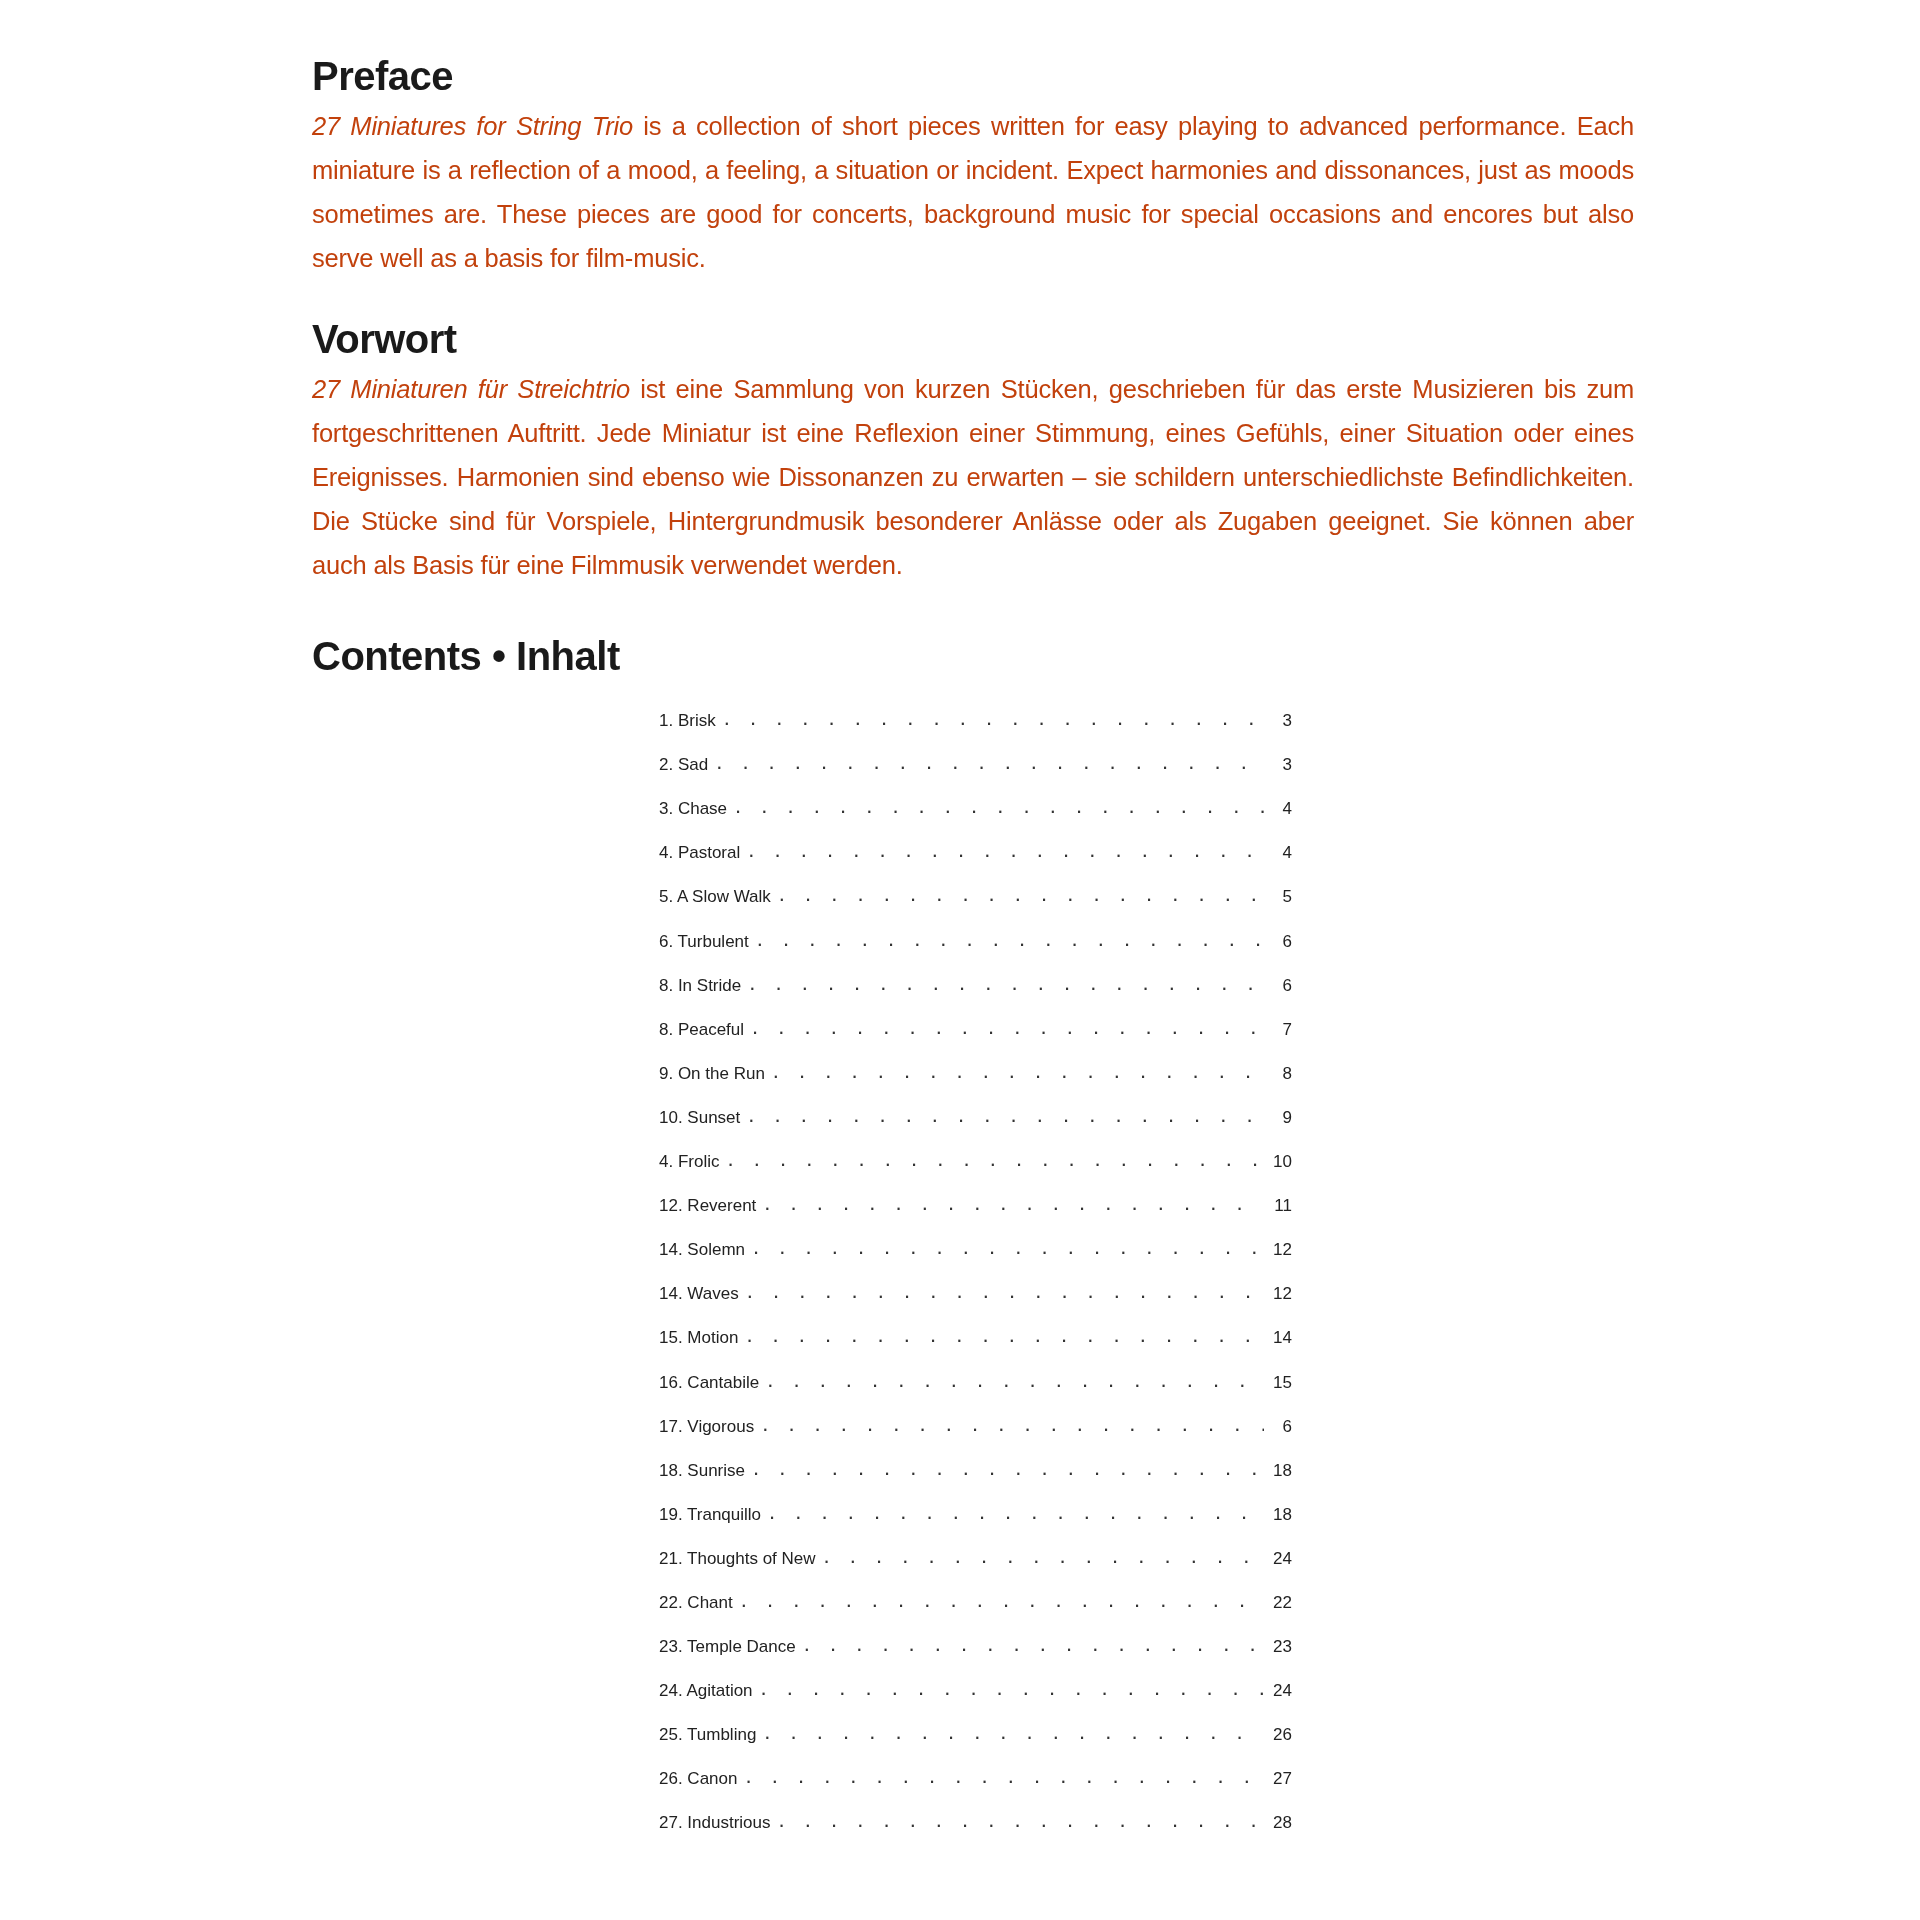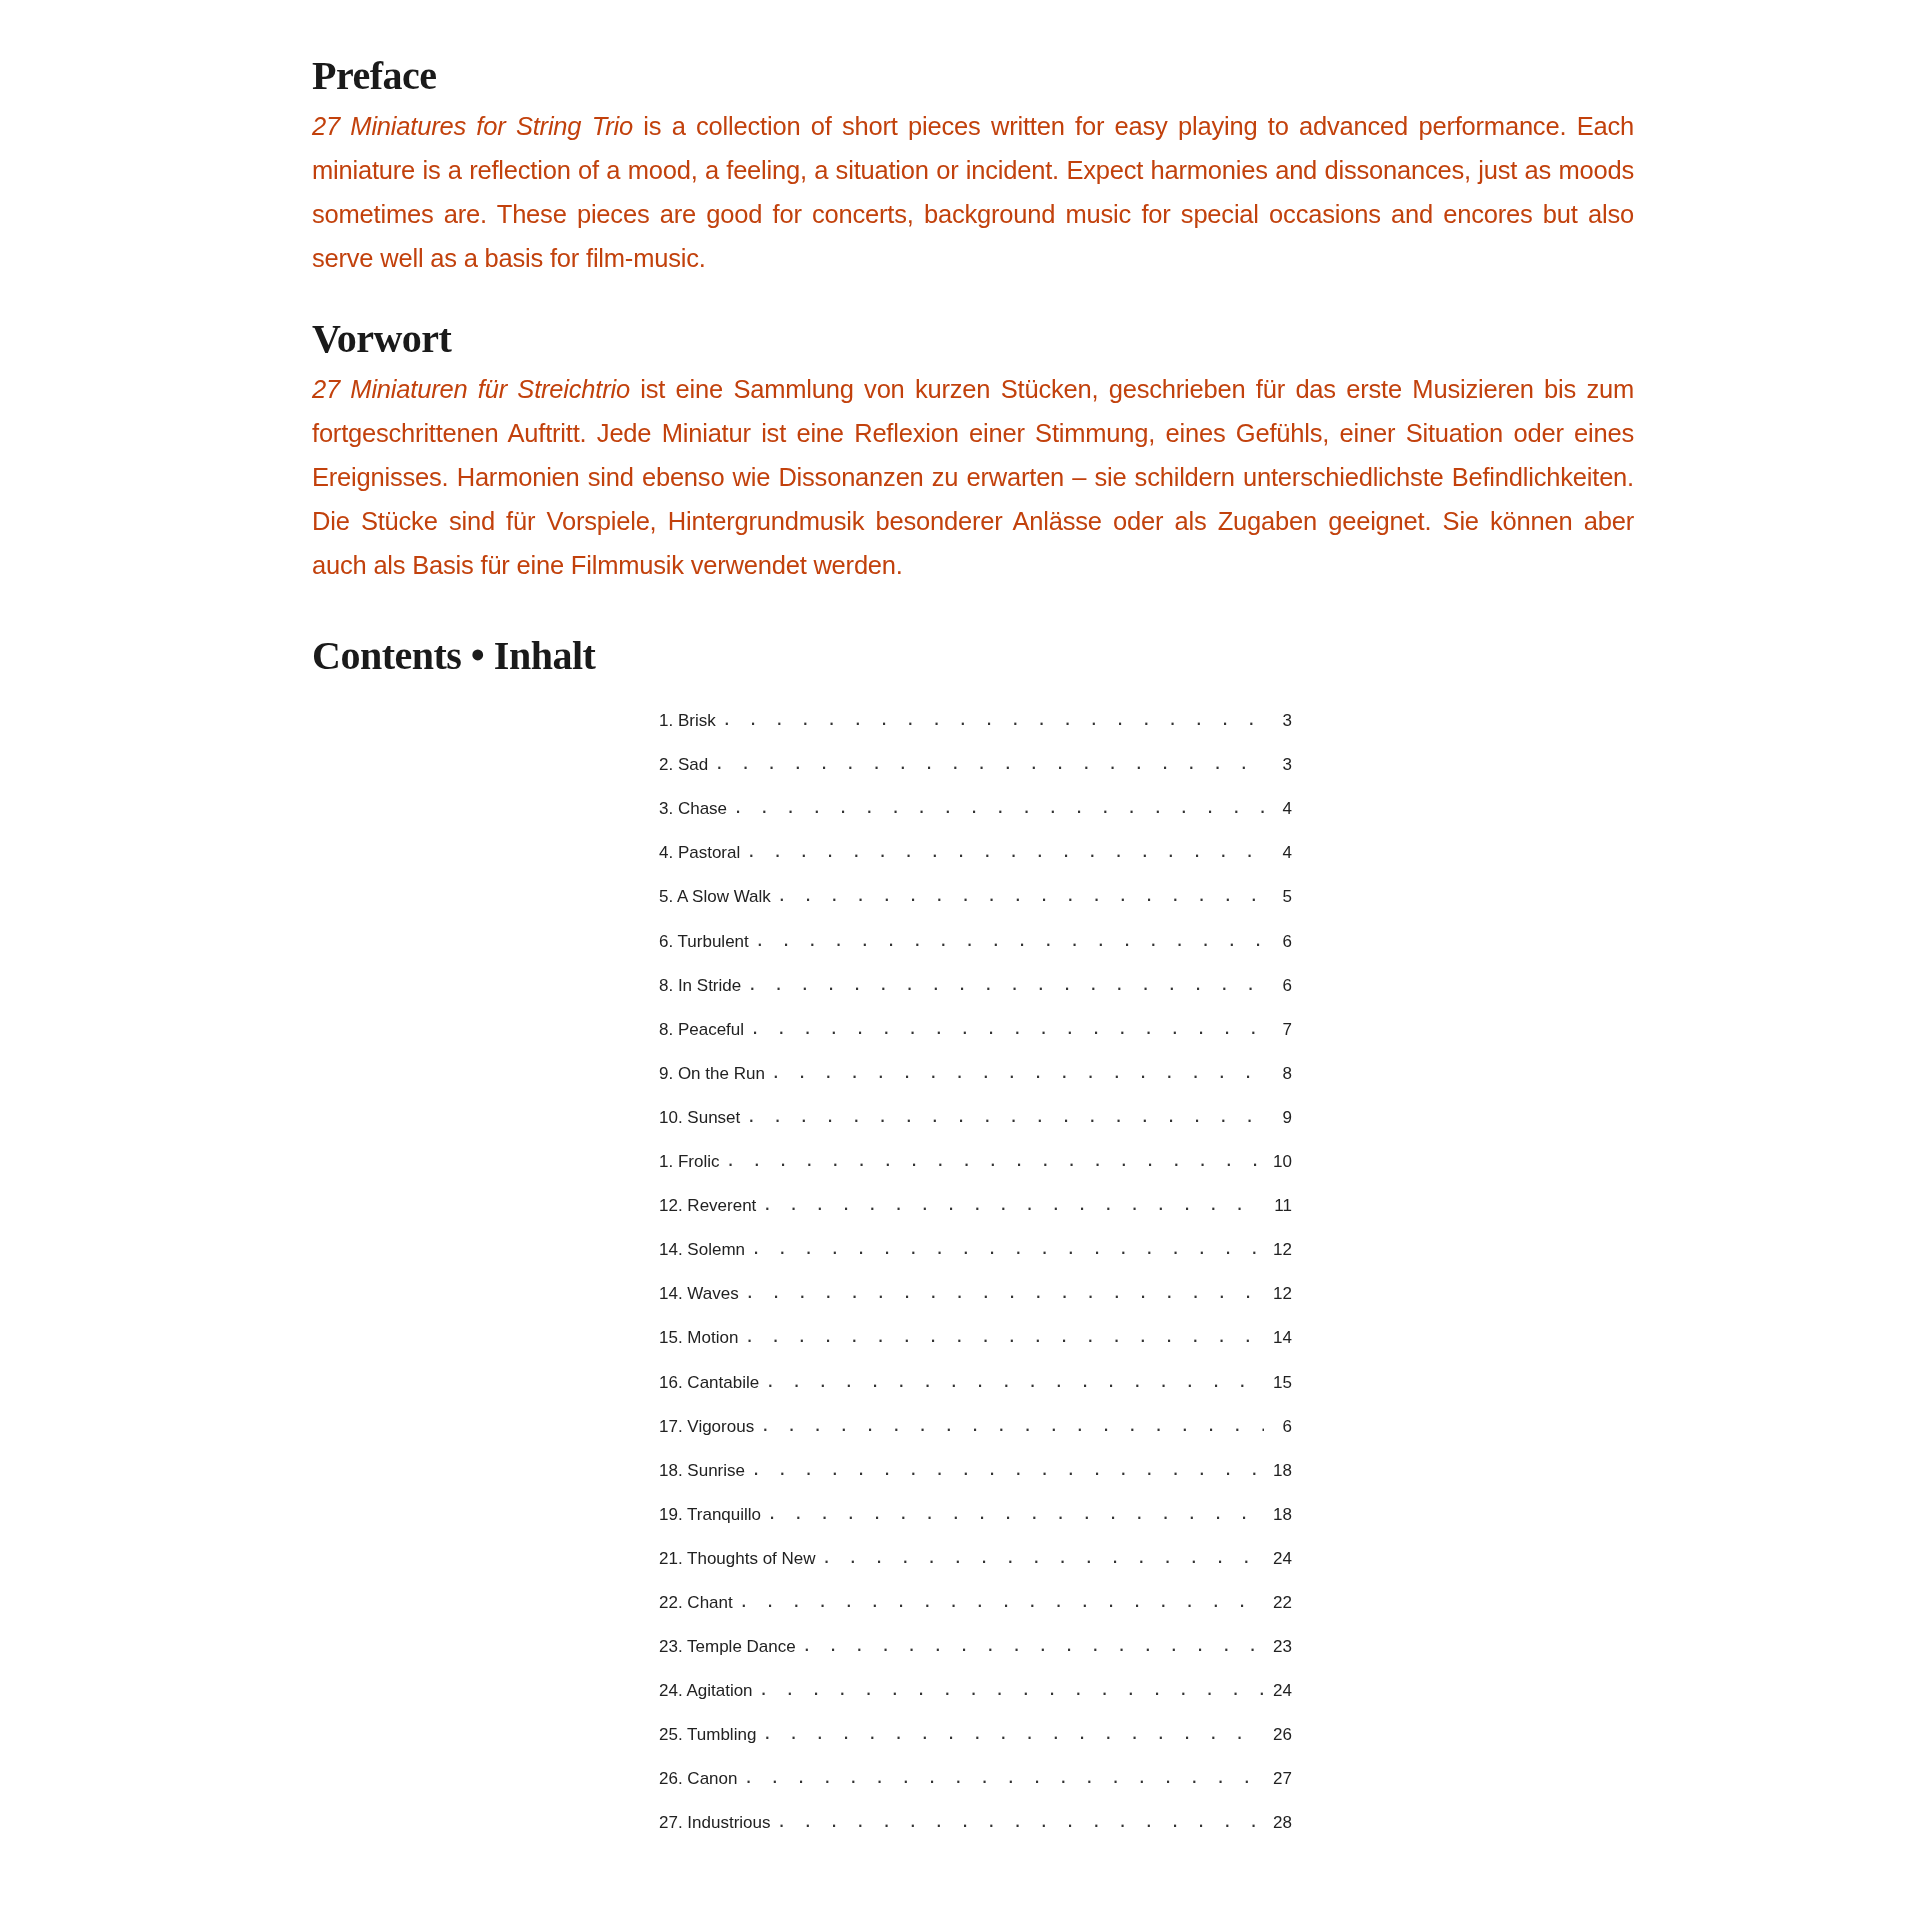--- a/index.html
+++ b/index.html
@@ -1,19 +1,19 @@
 <!DOCTYPE html>
 <html><head>
 <meta charset="utf-8">
 <style>
   html, body { margin: 0; padding: 0; background: #ffffff; }
   body { width: 1920px; height: 1920px; position: relative; overflow: hidden;
          font-family: "Liberation Sans", "DejaVu Sans", sans-serif; color: #1e1e1e; }
   .page { position: absolute; left: 312px; top: 48px; width: 1322px; }
-  h2 { font-family: Liberation Serif, serif; font-weight: bold; font-size: 40px;
+  h2 { font-family: Liberation Sans, sans-serif; font-weight: bold; font-size: 40px;
        margin: 0; letter-spacing: -0.5px; color: #1a1a1a; line-height: 56px; }
   p.body { margin: 0; font-size: 25.5px; line-height: 44px; text-align: justify;
            text-align-last: left; color: #c2410c; letter-spacing: -0.2px; }
   p.body i { font-style: italic; }
   .sec-preface { position: absolute; top: 0; }
   .sec-vorwort { position: absolute; top: 263px; }
   .sec-contents { position: absolute; top: 580px; }
   .toc { position: absolute; left: 659px; top: 687px; width: 633px; }
   .toc-row { display: flex; align-items: flex-end; height: 44.1px; font-size: 17px; color: #222; }
   .toc-title { white-space: nowrap; padding-right: 8px; }
@@ -86,21 +86,21 @@
       <span class="toc-title">9. On the Run</span>
       <span class="toc-dots"></span>
       <span class="toc-page">8</span>
     </div>
     <div class="toc-row">
       <span class="toc-title">10. Sunset</span>
       <span class="toc-dots"></span>
       <span class="toc-page">9</span>
     </div>
     <div class="toc-row">
-      <span class="toc-title">1. Frolic</span>
+      <span class="toc-title">4. Frolic</span>
       <span class="toc-dots"></span>
       <span class="toc-page">10</span>
     </div>
     <div class="toc-row">
       <span class="toc-title">12. Reverent</span>
       <span class="toc-dots"></span>
       <span class="toc-page">11</span>
     </div>
     <div class="toc-row">
       <span class="toc-title">14. Solemn</span>

